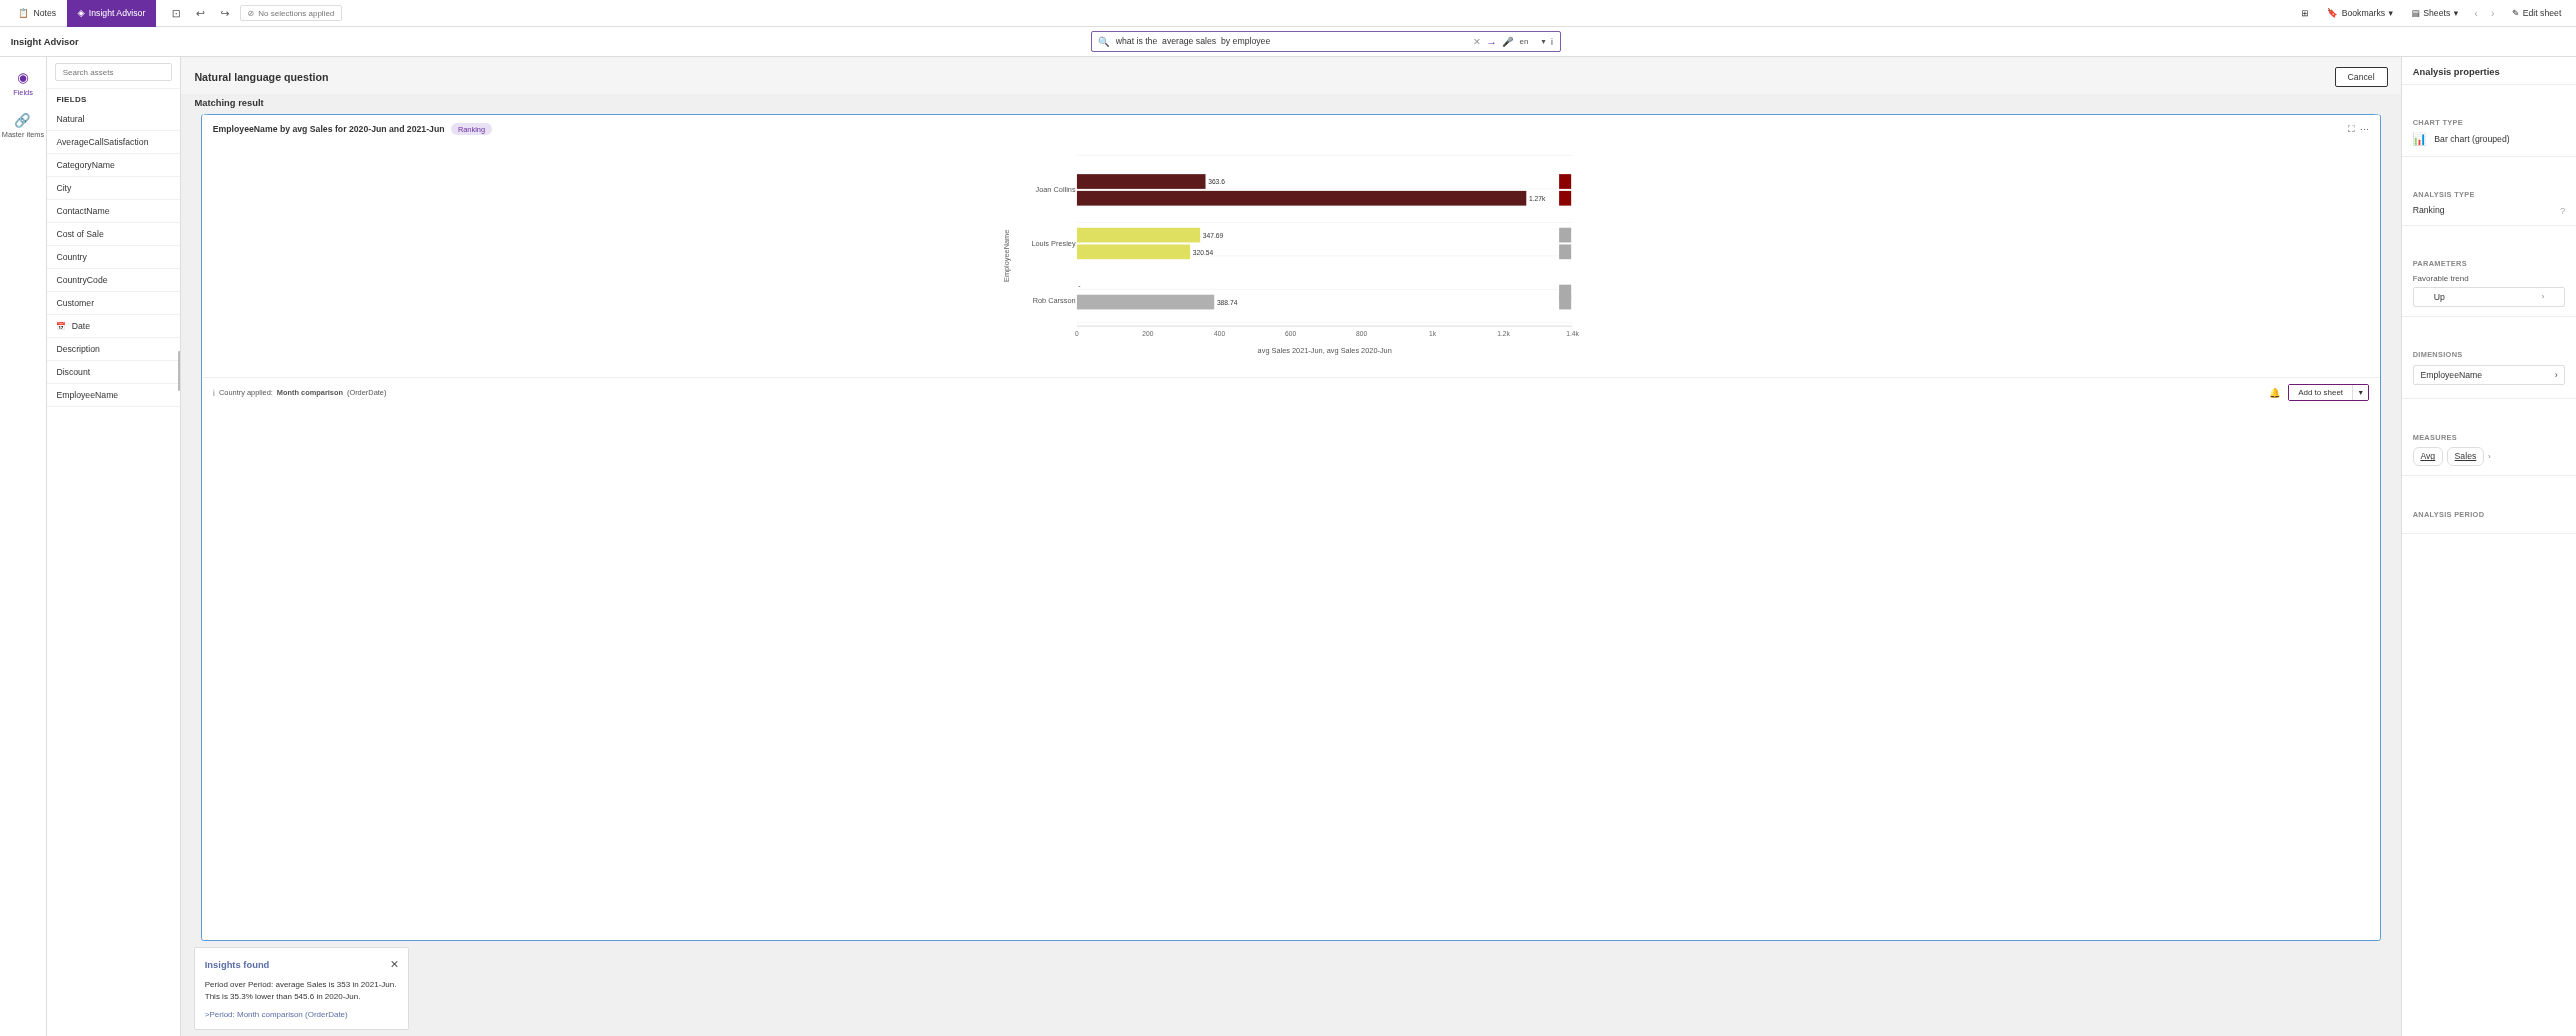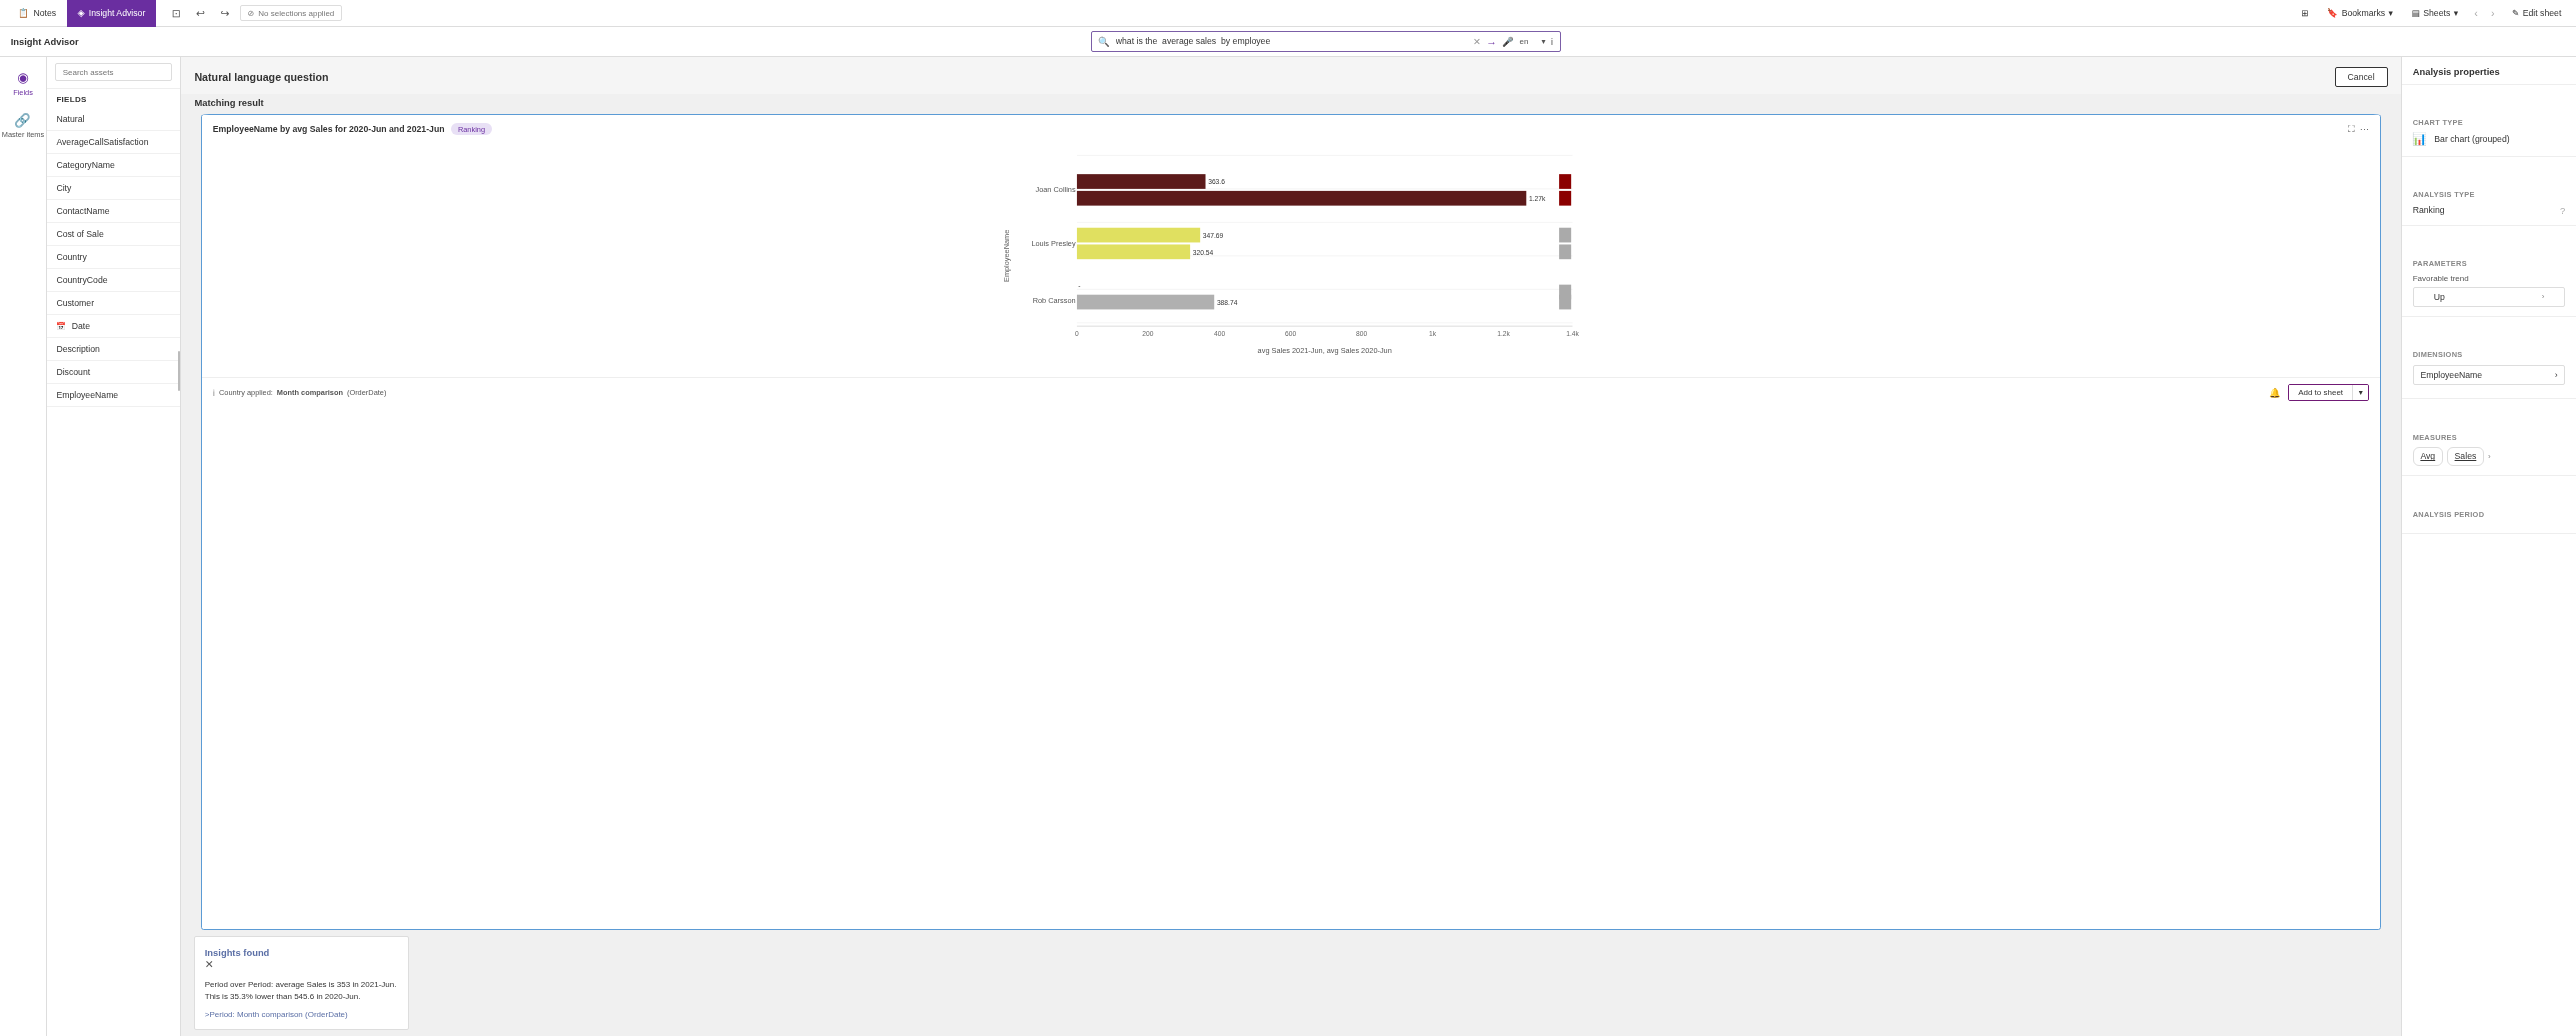--- a/index.html
+++ b/index.html
@@ -164,23 +164,22 @@
 
     
     .insights-panel {
       width: 215px; background: #fff; border-left: 0.7px solid #ddd;
       border: 1px solid #ddd; border-radius: 2px;
       margin: 0 10.7px 0 6.7px; padding: 9.4px;
       position: relative; height: fit-content; margin-top: 6.7px;
       align-self: flex-start;
     }
     .insights-header {
-      display: flex; justify-content: space-between;
+      display: flex; align-items: center; justify-content: space-between;
       margin-bottom: 8px;
-      flex-direction: column;
     }
     .insights-title { font-size: 9.4px; font-weight: 700; color: #5b6fa6; }
     .insights-close { cursor: pointer; color: #555; font-size: 10.7px; }
     .insights-text { font-size: 8px; color: #333; line-height: 1.5; margin-bottom: 6.7px; }
     .insights-link { font-size: 8px; color: #5b6fa6; cursor: pointer; text-decoration: none; }
 
     
     .right-panel {
       width: 175px; background: #fff; border-left: 0.7px solid #ddd;
       overflow-y: auto; padding-bottom: 13.4px;

